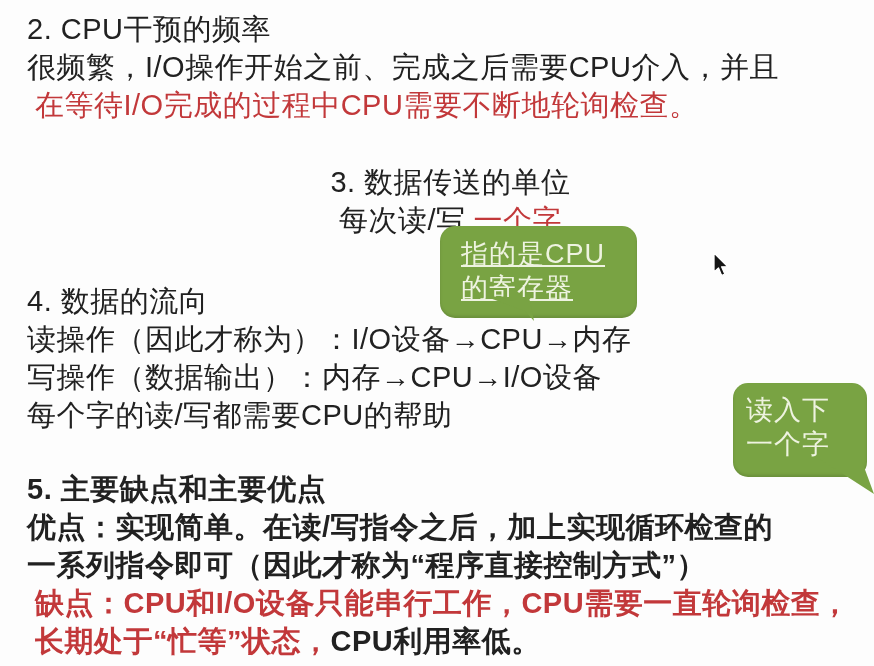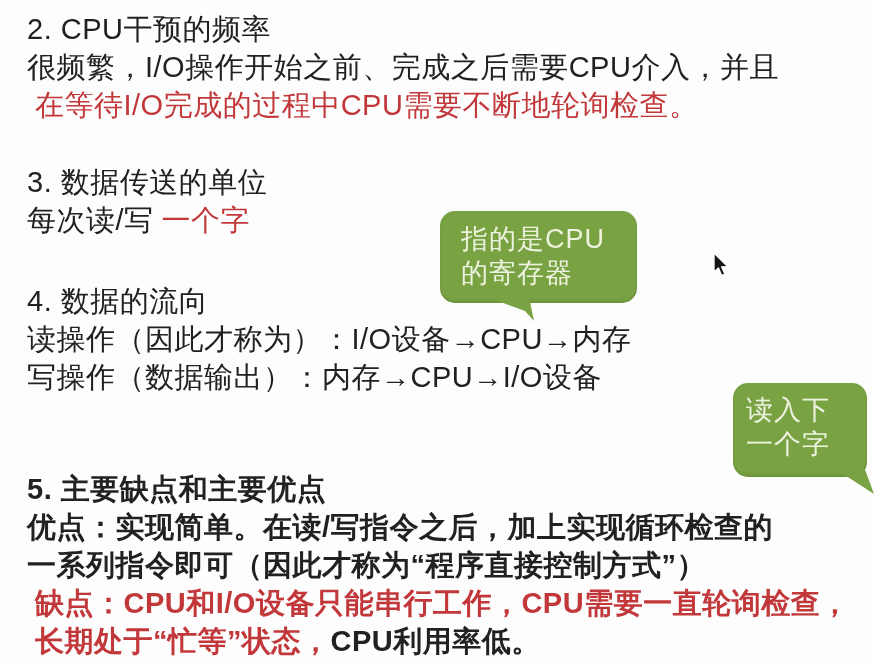--- a/index.html
+++ b/index.html
@@ -24,46 +24,47 @@
   .bubble{
     position:absolute;
     background:var(--bubble);
     border-radius:15px;
     color:var(--bubble-text);
     font-size:27px;line-height:34px;
     letter-spacing:1px;
     box-shadow:inset 0 -2px 3px rgba(0,0,0,0.12);
   }
   .bubble .bubble-line{white-space:nowrap;}
-  .b1{left:440px;top:211px;width:197px;height:92px;padding:11px 0 0 21px;box-sizing:border-box;}
+  .b1{left:440px;top:226px;width:197px;height:92px;padding:11px 0 0 21px;box-sizing:border-box;text-decoration:underline;}
   .b2{left:733px;top:383px;width:134px;height:94px;padding:10px 0 17px 13px;box-sizing:border-box;}
   .tail{position:absolute;}
   .t1{left:477px;top:297px;}
   .t2{left:800px;top:448px;}
   .cursor{position:absolute;left:712px;top:252px;}
 </style>
 </head>
 <body>
 
 <div class="slide">
 
   <div id="text-root">
       <div class="section" style="top: 10px;">
         <div class="line"><span class="seg black">2. CPU干预的频率</span></div>
         <div class="line"><span class="seg black">很频繁，I/O操作开始之前、完成之后需要CPU介入，并且</span></div>
         <div class="line"><span class="seg red">在等待I/O完成的过程中CPU需要不断地轮询检查。</span></div>
       </div>
-      <div class="section" style="top: 163px;">
+      <div class="section" style="top: 163px; text-align: center;">
         <div class="line"><span class="seg black">3. 数据传送的单位</span></div>
         <div class="line"><span class="seg black">每次读/写</span><span class="seg red">一个字</span></div>
       </div>
       <div class="section" style="top: 282px;">
         <div class="line"><span class="seg black">4. 数据的流向</span></div>
         <div class="line"><span class="seg black">读操作（因此才称为）：I/O设备→CPU→内存</span></div>
         <div class="line"><span class="seg black">写操作（数据输出）：内存→CPU→I/O设备</span></div>
+        <div class="line"><span class="seg black">每个字的读/写都需要CPU的帮助</span></div>
       </div>
       <div class="section" style="top: 470px; font-weight: bold;">
         <div class="line"><span class="seg black">5. 主要缺点和主要优点</span></div>
         <div class="line"><span class="seg black">优点：实现简单。在读/写指令之后，加上实现循环检查的</span></div>
         <div class="line"><span class="seg black">一系列指令即可（因此才称为“程序直接控制方式”）</span></div>
         <div class="line"><span class="seg red">缺点：CPU和I/O设备只能串行工作，CPU需要一直轮询检查，</span></div>
         <div class="line"><span class="seg red">长期处于“忙等”状态，</span><span class="seg black">CPU利用率低。</span></div>
       </div>
     </div>
 

